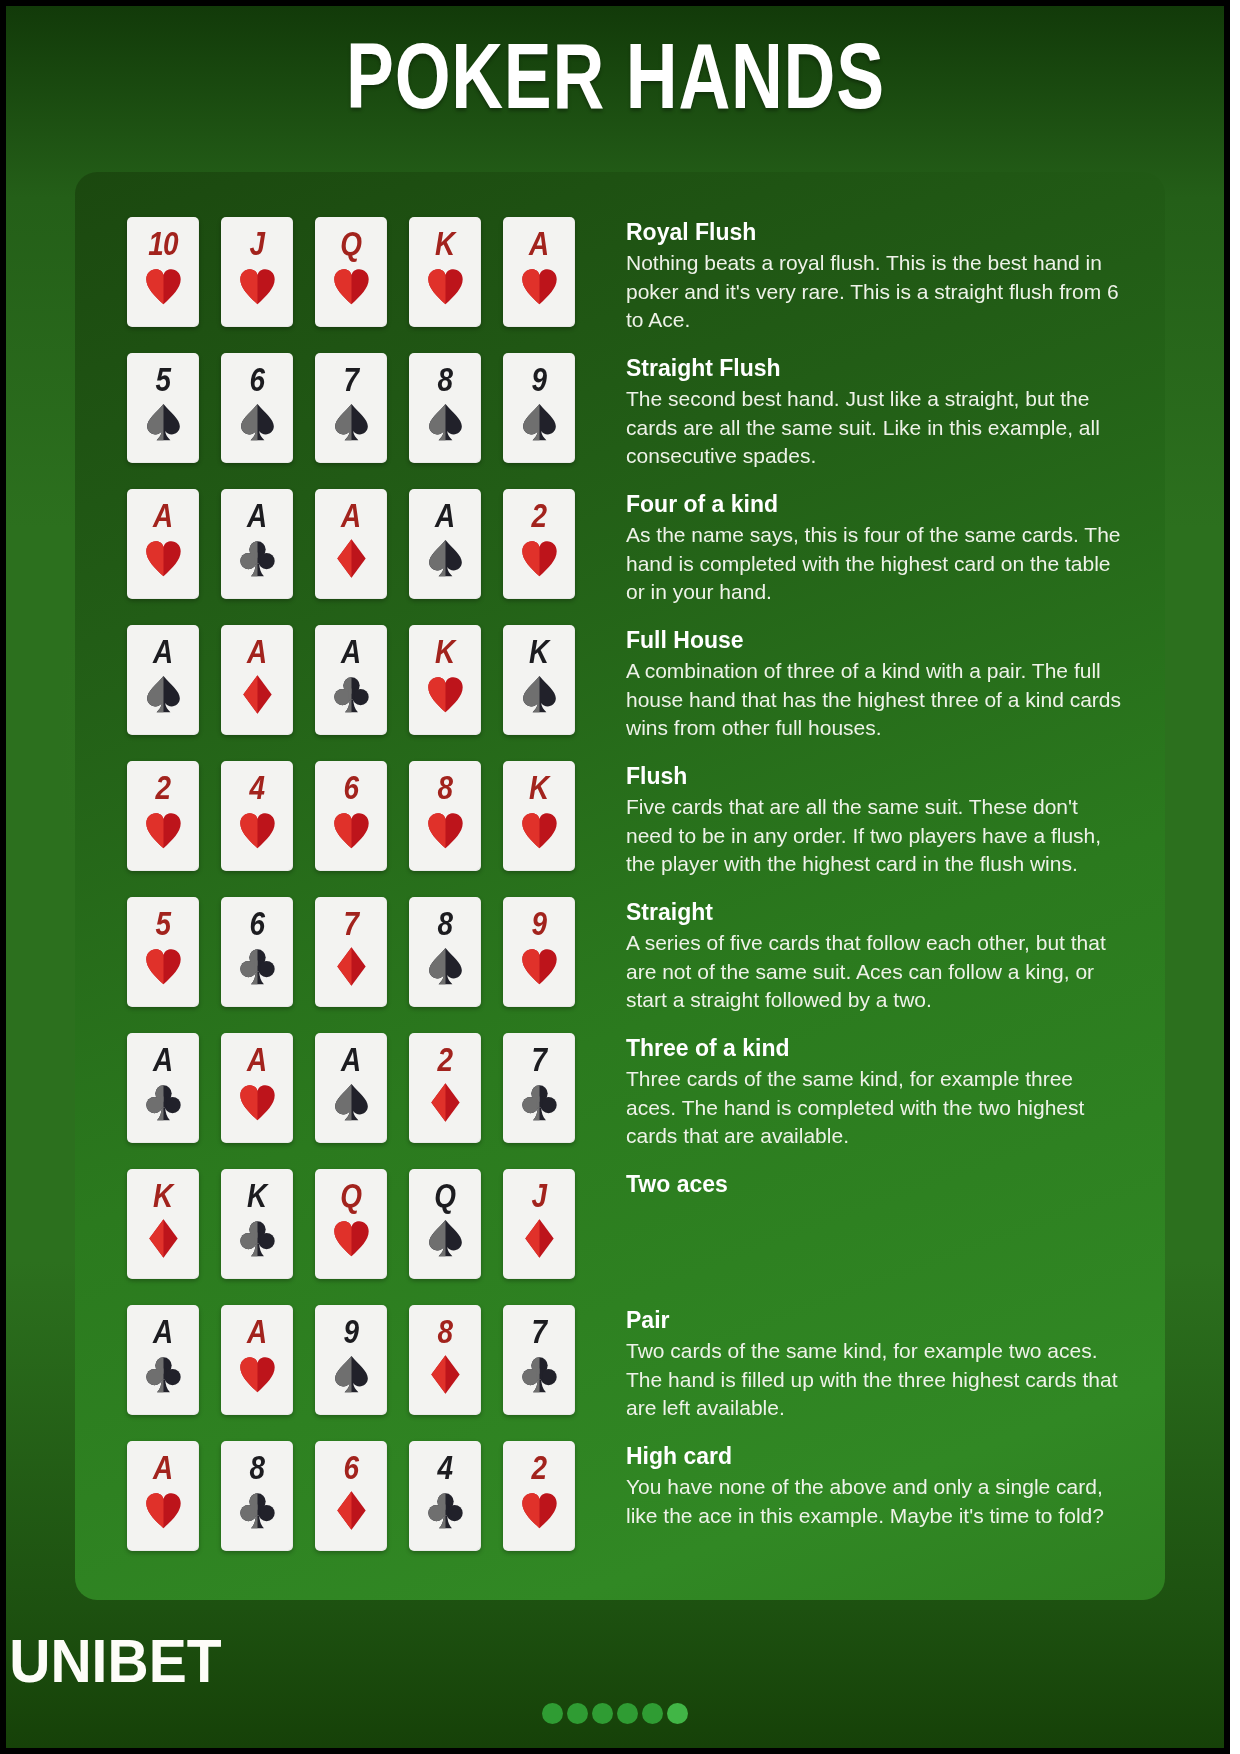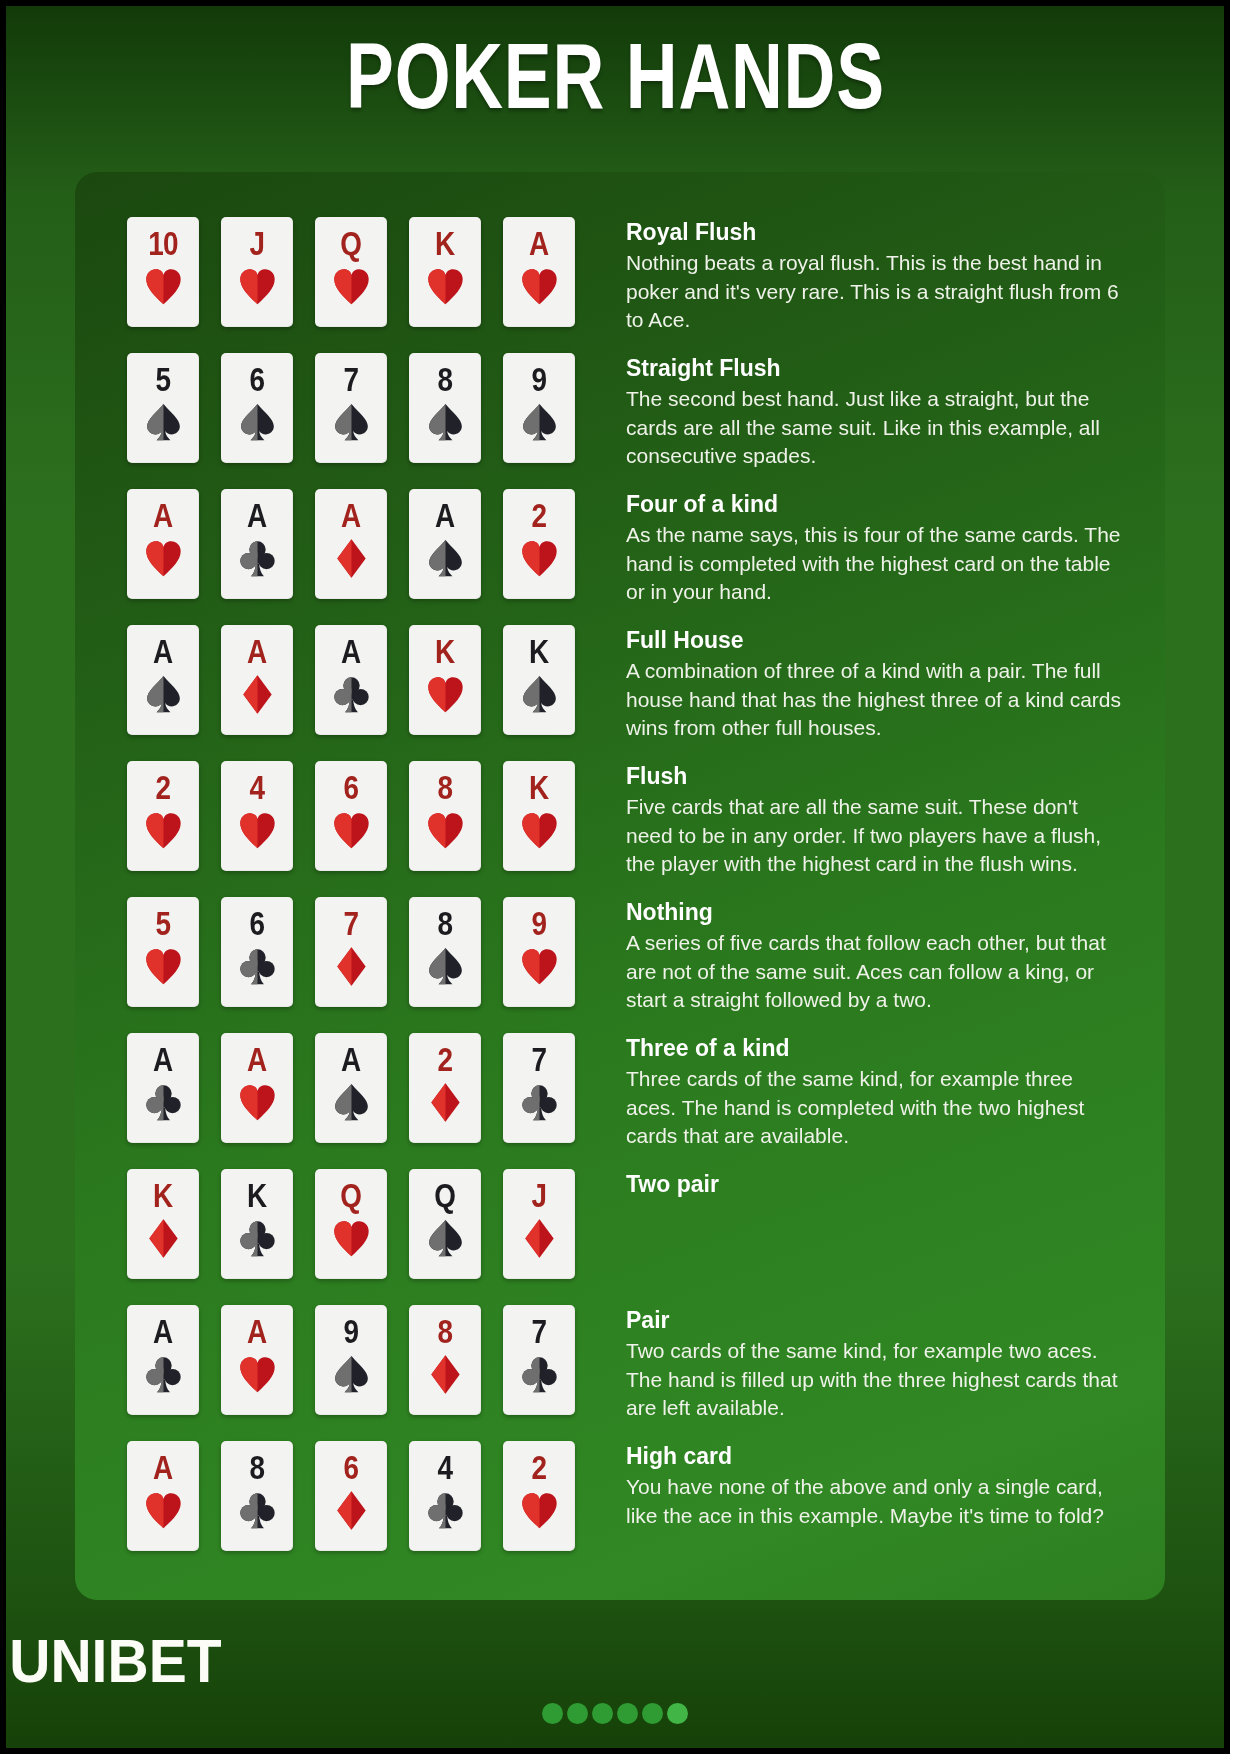--- a/index.html
+++ b/index.html
@@ -63,20 +63,21 @@
     flex-direction:column;
     align-items:center;
     flex:none;
   }
   .rank{
     margin-top:11px;
     height:30px;
     display:flex;
     align-items:flex-end;
     justify-content:center;
+    font-style:italic;
   }
   .rank-inner{
     display:inline-block;
     font-size:34px;
     font-weight:800;
     line-height:0.86;
     transform:scaleX(0.82);
     transform-origin:center;
     letter-spacing:-1px;
   }
@@ -637,21 +638,21 @@
               <svg viewBox="0 0 100 100">
                 <path fill="#bd141b" d="M50 91 C29 72 10 53 10 33 C10 19 21 10 32 10 C40 10 47 14 50 23 C53 14 60 10 68 10 C79 10 90 19 90 33 C90 53 71 72 50 91 Z"></path>
                 <g clip-path="url(#half-left)">
                   <path fill="#e0312a" d="M50 91 C29 72 10 53 10 33 C10 19 21 10 32 10 C40 10 47 14 50 23 C53 14 60 10 68 10 C79 10 90 19 90 33 C90 53 71 72 50 91 Z"></path>
                 </g>
               </svg>
             </div>
   </div>
 </div>
     <div class="hand-text">
-      <div class="hand-name">Nothing</div>
+      <div class="hand-name">Straight</div>
       <div class="hand-desc">A series of five cards that follow each other, but that are not of the same suit. Aces can follow a king, or start a straight followed by a two.</div>
     </div>
   </div>
 
   <div class="hand-row">
     <div class="cards">
   <div class="card">
     <div class="rank">
               <span class="rank-inner" style="color: rgb(28, 28, 32);">A</span>
             </div>
@@ -829,21 +830,21 @@
               <svg viewBox="0 0 100 100">
                 <path fill="#bd141b" d="M50 5 L83 50 L50 95 L17 50 Z"></path>
                 <g clip-path="url(#half-left)">
                   <path fill="#e0312a" d="M50 5 L83 50 L50 95 L17 50 Z"></path>
                 </g>
               </svg>
             </div>
   </div>
 </div>
     <div class="hand-text">
-      <div class="hand-name">Two pair</div>
+      <div class="hand-name">Two aces</div>
     </div>
   </div>
 
   <div class="hand-row">
     <div class="cards">
   <div class="card">
     <div class="rank">
               <span class="rank-inner" style="color: rgb(28, 28, 32);">A</span>
             </div>
     <div class="suit">

